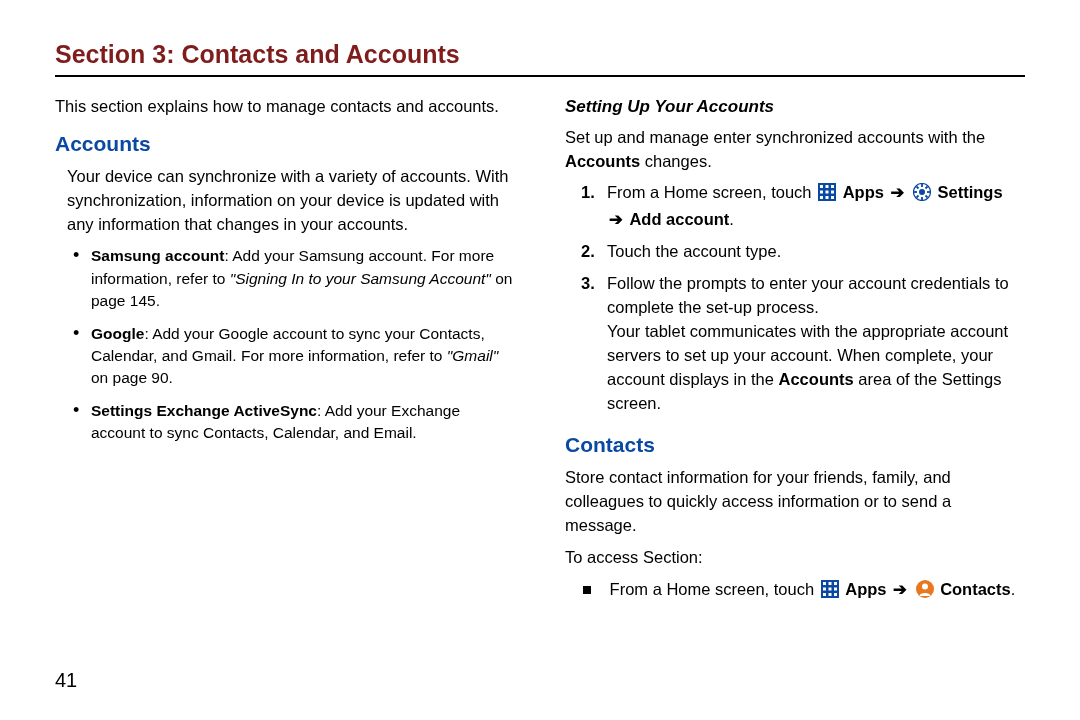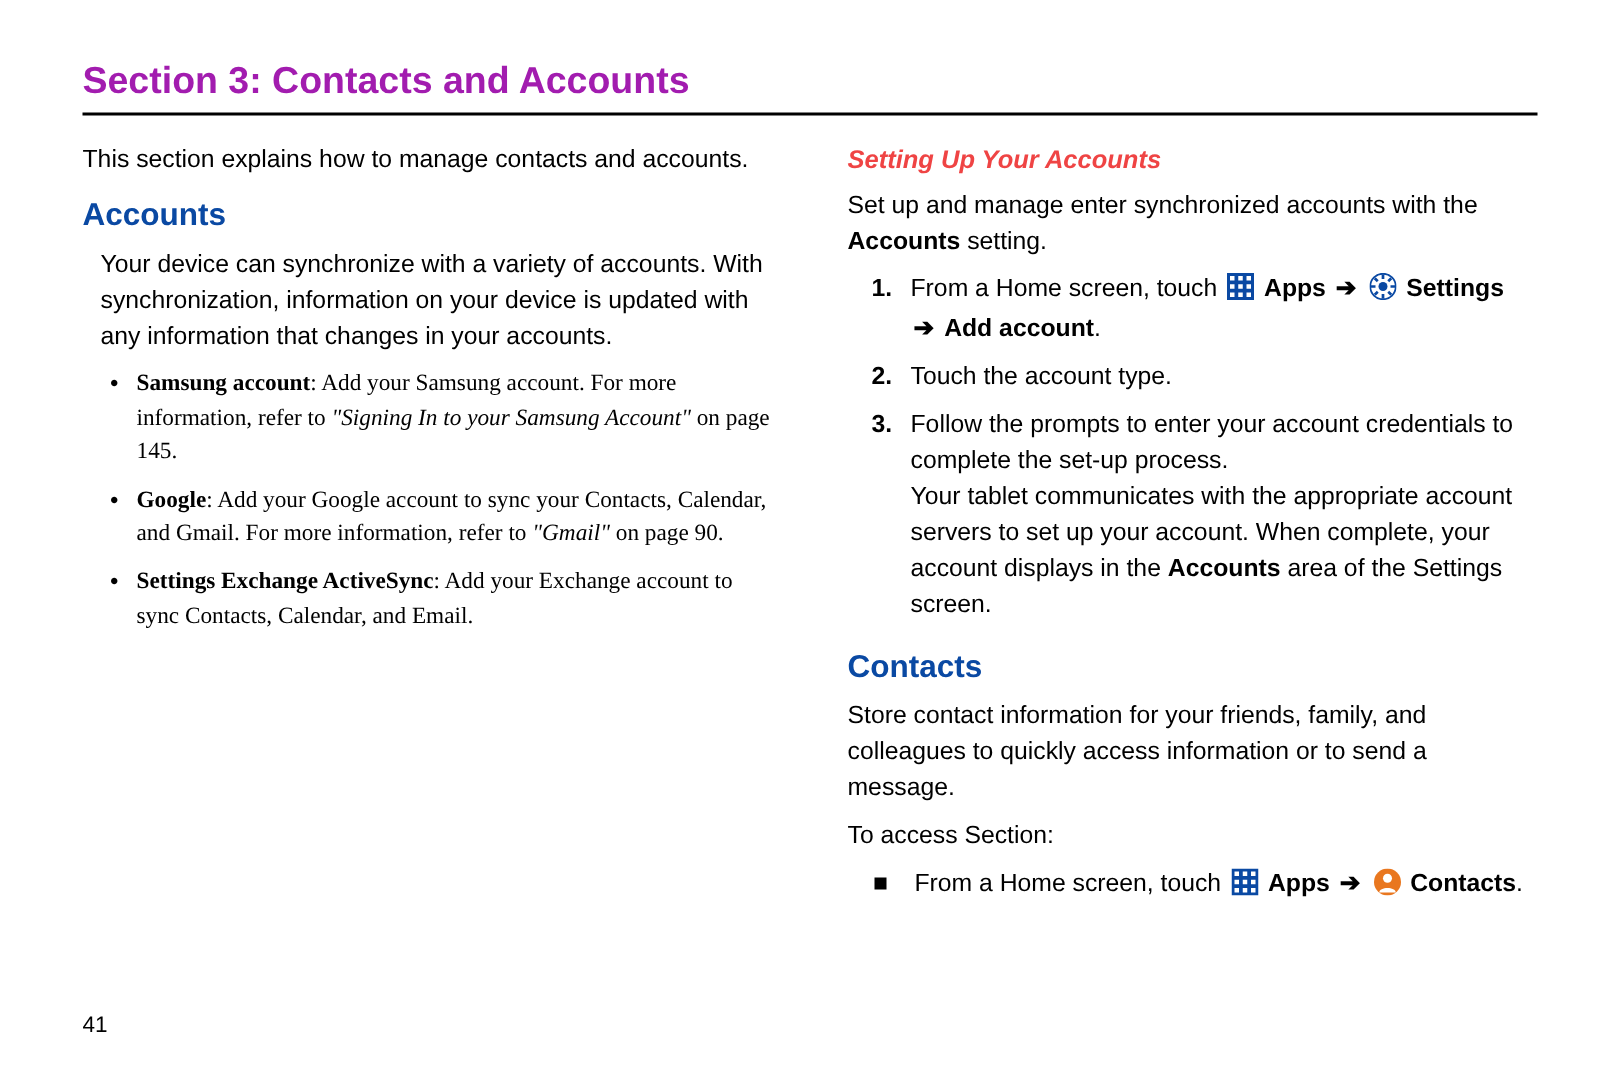--- a/index.html
+++ b/index.html
@@ -8,21 +8,21 @@
     height: 720px;
     background: #ffffff;
     font-family: Arial, Helvetica, sans-serif;
     color: #000;
     padding: 40px 55px 30px 55px;
     position: relative;
   }
   .section-title {
     font-size: 25px;
     font-weight: bold;
-    color: #a21caf;
+    color: #7f1d1d;
     padding-bottom: 6px;
     border-bottom: 2px solid #000;
     margin-bottom: 18px;
   }
   .columns {
     display: flex;
     gap: 50px;
   }
   .col {
     flex: 1;
@@ -36,29 +36,28 @@
     font-size: 21px;
     font-weight: bold;
     color: #0a49a3;
     margin-top: 2px;
     margin-bottom: 6px;
   }
   .h3 {
     font-size: 17px;
     font-weight: bold;
     font-style: italic;
-    color: #ef4444;
+    color: #000000;
     margin-bottom: 6px;
   }
   .para { margin-left: 12px; margin-bottom: 8px; }
   .para-noindent { margin-bottom: 8px; }
   ul.bullets {
     list-style: none;
     margin-left: 18px;
-    font-family: Liberation Serif, serif;
   }
   ul.bullets li {
     position: relative;
     padding-left: 18px;
     margin-bottom: 10px;
     font-size: 15.5px;
     line-height: 1.45;
   }
   ul.bullets li::before {
     content: "•";
@@ -99,21 +98,21 @@
     height: 8px;
     background: #000;
     vertical-align: 1px;
     margin-right: 14px;
     margin-left: 18px;
   }
   .pagenum {
     position: absolute;
     bottom: 28px;
     left: 55px;
-    font-size: 15px;
+    font-size: 20px;
     text-align: right;
   }
   .step-line { margin-bottom: 0; }
 </style>
 </head>
 <body>
 
 <div class="section-title">Section 3: Contacts and Accounts</div>
 
 <div class="columns">
@@ -133,21 +132,21 @@
       </li>
       <li>
         <span class="bold">Settings Exchange ActiveSync</span><span>: Add your Exchange account to sync Contacts, Calendar, and Email.</span>
       </li>
     </ul>
   </div>
 
   <div class="col">
     <div class="h3">Setting Up Your Accounts</div>
     <div class="para-noindent">
-      <span>Set up and manage enter synchronized accounts with the </span><span class="bold">Accounts</span><span> setting.</span>
+      <span>Set up and manage enter synchronized accounts with the </span><span class="bold">Accounts</span><span> changes.</span>
     </div>
 
     <ol class="steps">
       <li>
         <span>From a Home screen, touch </span>
         <span class="icon">
           <svg width="18" height="18" viewBox="0 0 18 18">
               <rect x="0" y="0" width="18" height="18" fill="#0a49a3"></rect>
               <g fill="#fff">
                 <rect x="2" y="2" width="3" height="3"></rect>

